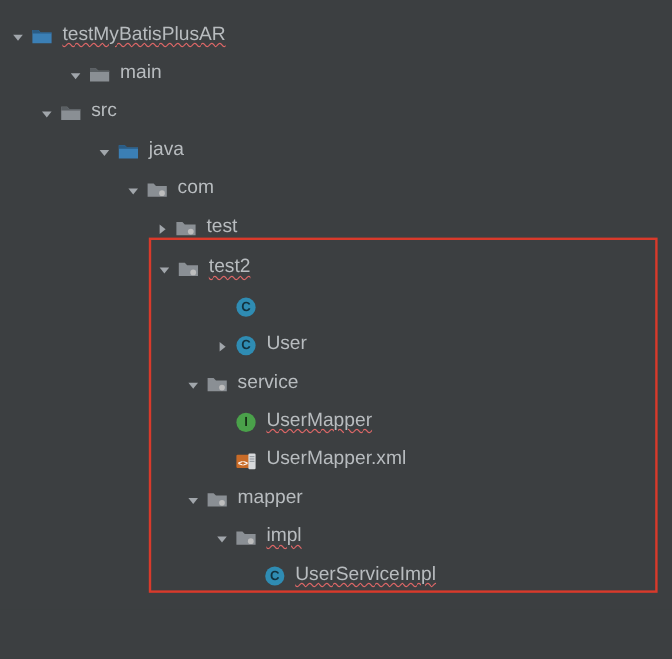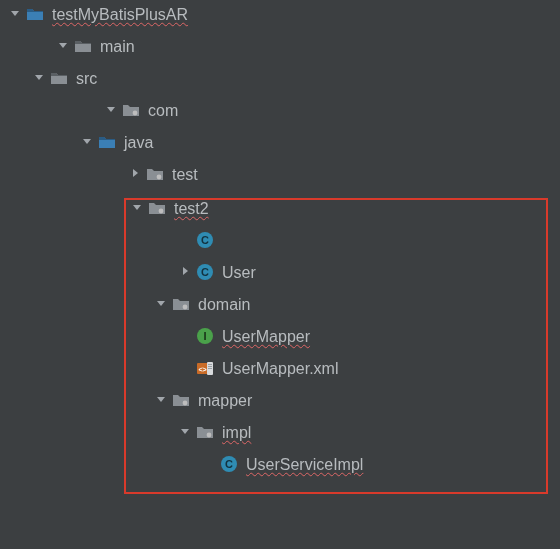--- a/index.html
+++ b/index.html
@@ -1,17 +1,17 @@
 <!DOCTYPE html>
 <html><head>
 <meta charset="utf-8">
 <style>
 html,body{margin:0;padding:0;background:#3c3f41;font-family:"Segoe UI",Arial,sans-serif;font-size:16px;color:#b8bcbf}
 .tree{padding:6px 0 14px 8px;width:560px;box-sizing:border-box}
-.row{display:flex;align-items:flex-start;height:32px;white-space:nowrap}
+.row{display:flex;align-items:flex-end;height:32px;white-space:nowrap}
 .arrow{width:14px;height:14px;display:inline-flex;align-items:center;justify-content:center;margin-right:4px}
 .arrow svg{width:10px;height:10px;fill:#a1a6ab}
 .arrow.right svg{transform:rotate(-90deg)}
 .spacer{width:18px;display:inline-block}
 .ind{display:inline-block}
 .icon{width:18px;height:16px;display:inline-flex;align-items:center;justify-content:center;margin-right:8px}
 .icon svg{width:18px;height:16px}
 .label{color:#b8bcbf}
 .spell{text-decoration:underline wavy #d66 1px;text-underline-offset:2px}
 .hl{position:relative}
@@ -93,47 +93,47 @@
       </span>
 <span class="icon">
         <svg>
           <use href="#fGrey"></use>
         </svg>
       </span>
 <span class="label">src</span>
 </div>
 
 <div class="row">
+<span class="ind" style="width:72px"></span>
+<span class="arrow">
+        <svg>
+          <use href="#arrD"></use>
+        </svg>
+      </span>
+<span class="icon">
+        <svg>
+          <use href="#fBlue"></use>
+        </svg>
+      </span>
+<span class="label">java</span>
+</div>
+
+<div class="row">
 <span class="ind" style="width:96px"></span>
 <span class="arrow">
         <svg>
           <use href="#arrD"></use>
         </svg>
       </span>
 <span class="icon">
         <svg>
           <use href="#fPkg"></use>
         </svg>
       </span>
 <span class="label">com</span>
-</div>
-
-<div class="row">
-<span class="ind" style="width:72px"></span>
-<span class="arrow">
-        <svg>
-          <use href="#arrD"></use>
-        </svg>
-      </span>
-<span class="icon">
-        <svg>
-          <use href="#fBlue"></use>
-        </svg>
-      </span>
-<span class="label">java</span>
 </div>
 
 <div class="row">
 <span class="ind" style="width:120px"></span>
 <span class="arrow right">
         <svg>
           <use href="#arrD"></use>
         </svg>
       </span>
 <span class="icon">
@@ -189,21 +189,21 @@
 <span class="arrow">
           <svg>
             <use href="#arrD"></use>
           </svg>
         </span>
 <span class="icon">
           <svg>
             <use href="#fPkg"></use>
           </svg>
         </span>
-<span class="label">domain</span>
+<span class="label">service</span>
 </div>
 
 <div class="row">
 <span class="ind" style="width:48px"></span>
         <span class="spacer"></span>
 <span class="icon">
           <span class="circ i">I</span>
         </span>
 <span class="label spell">UserMapper</span>
 </div>

